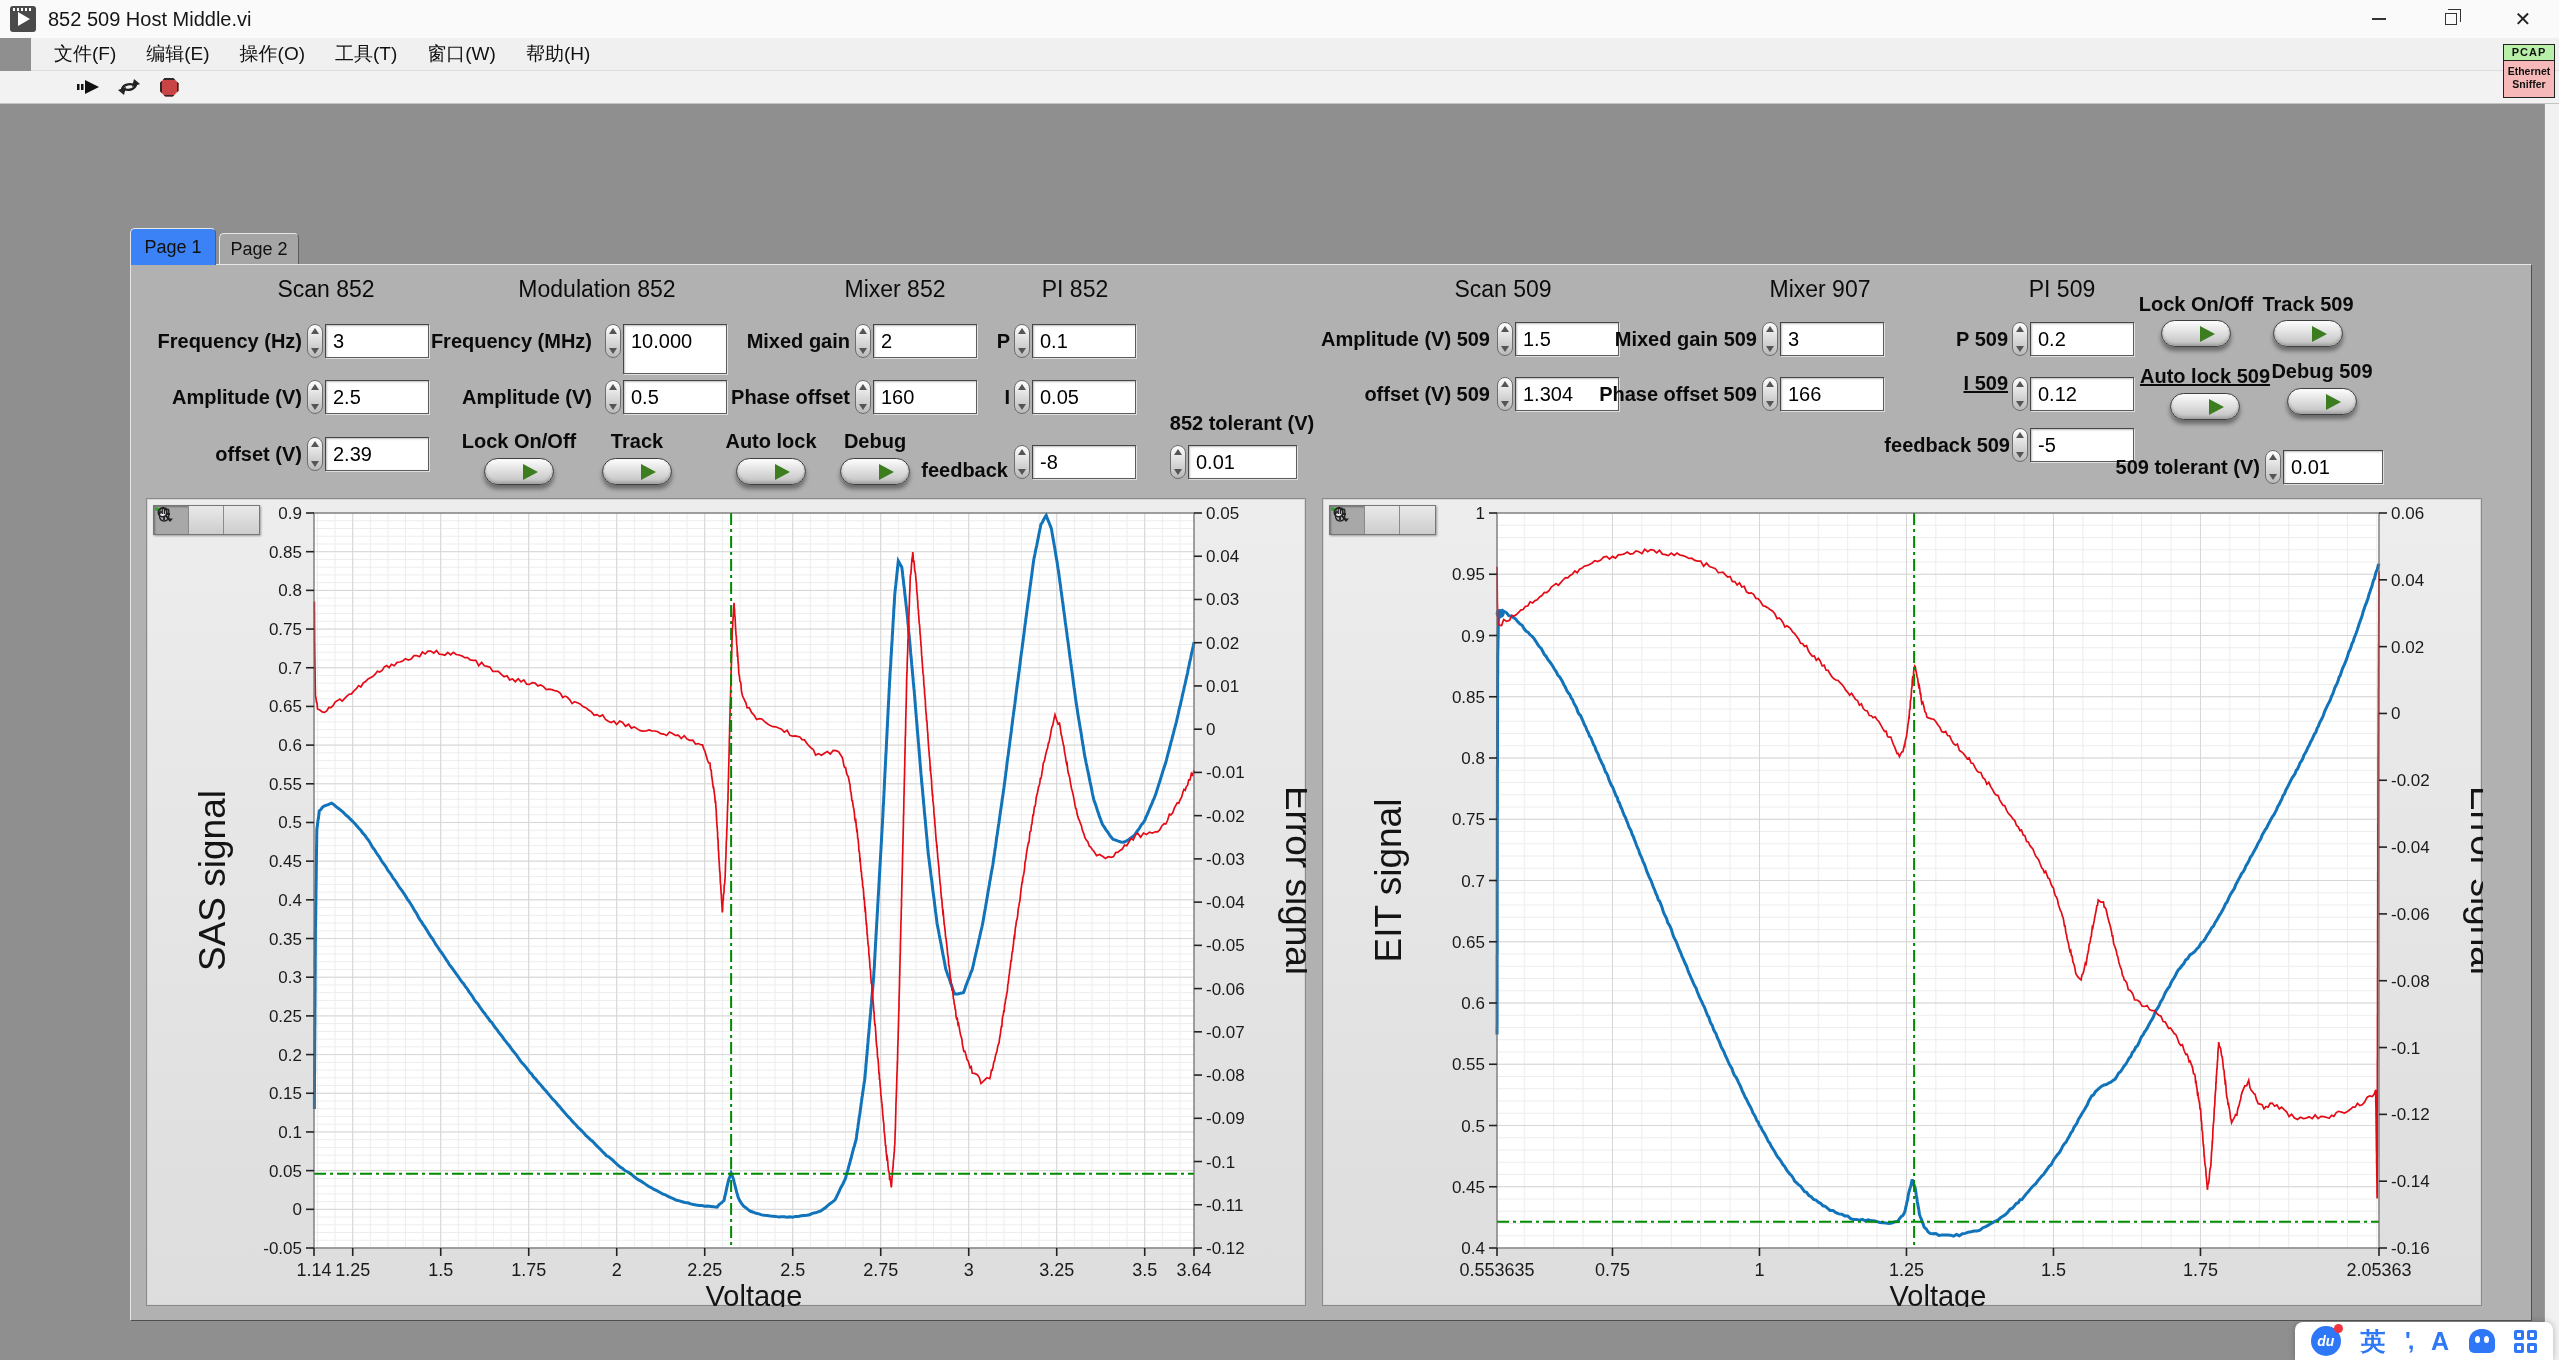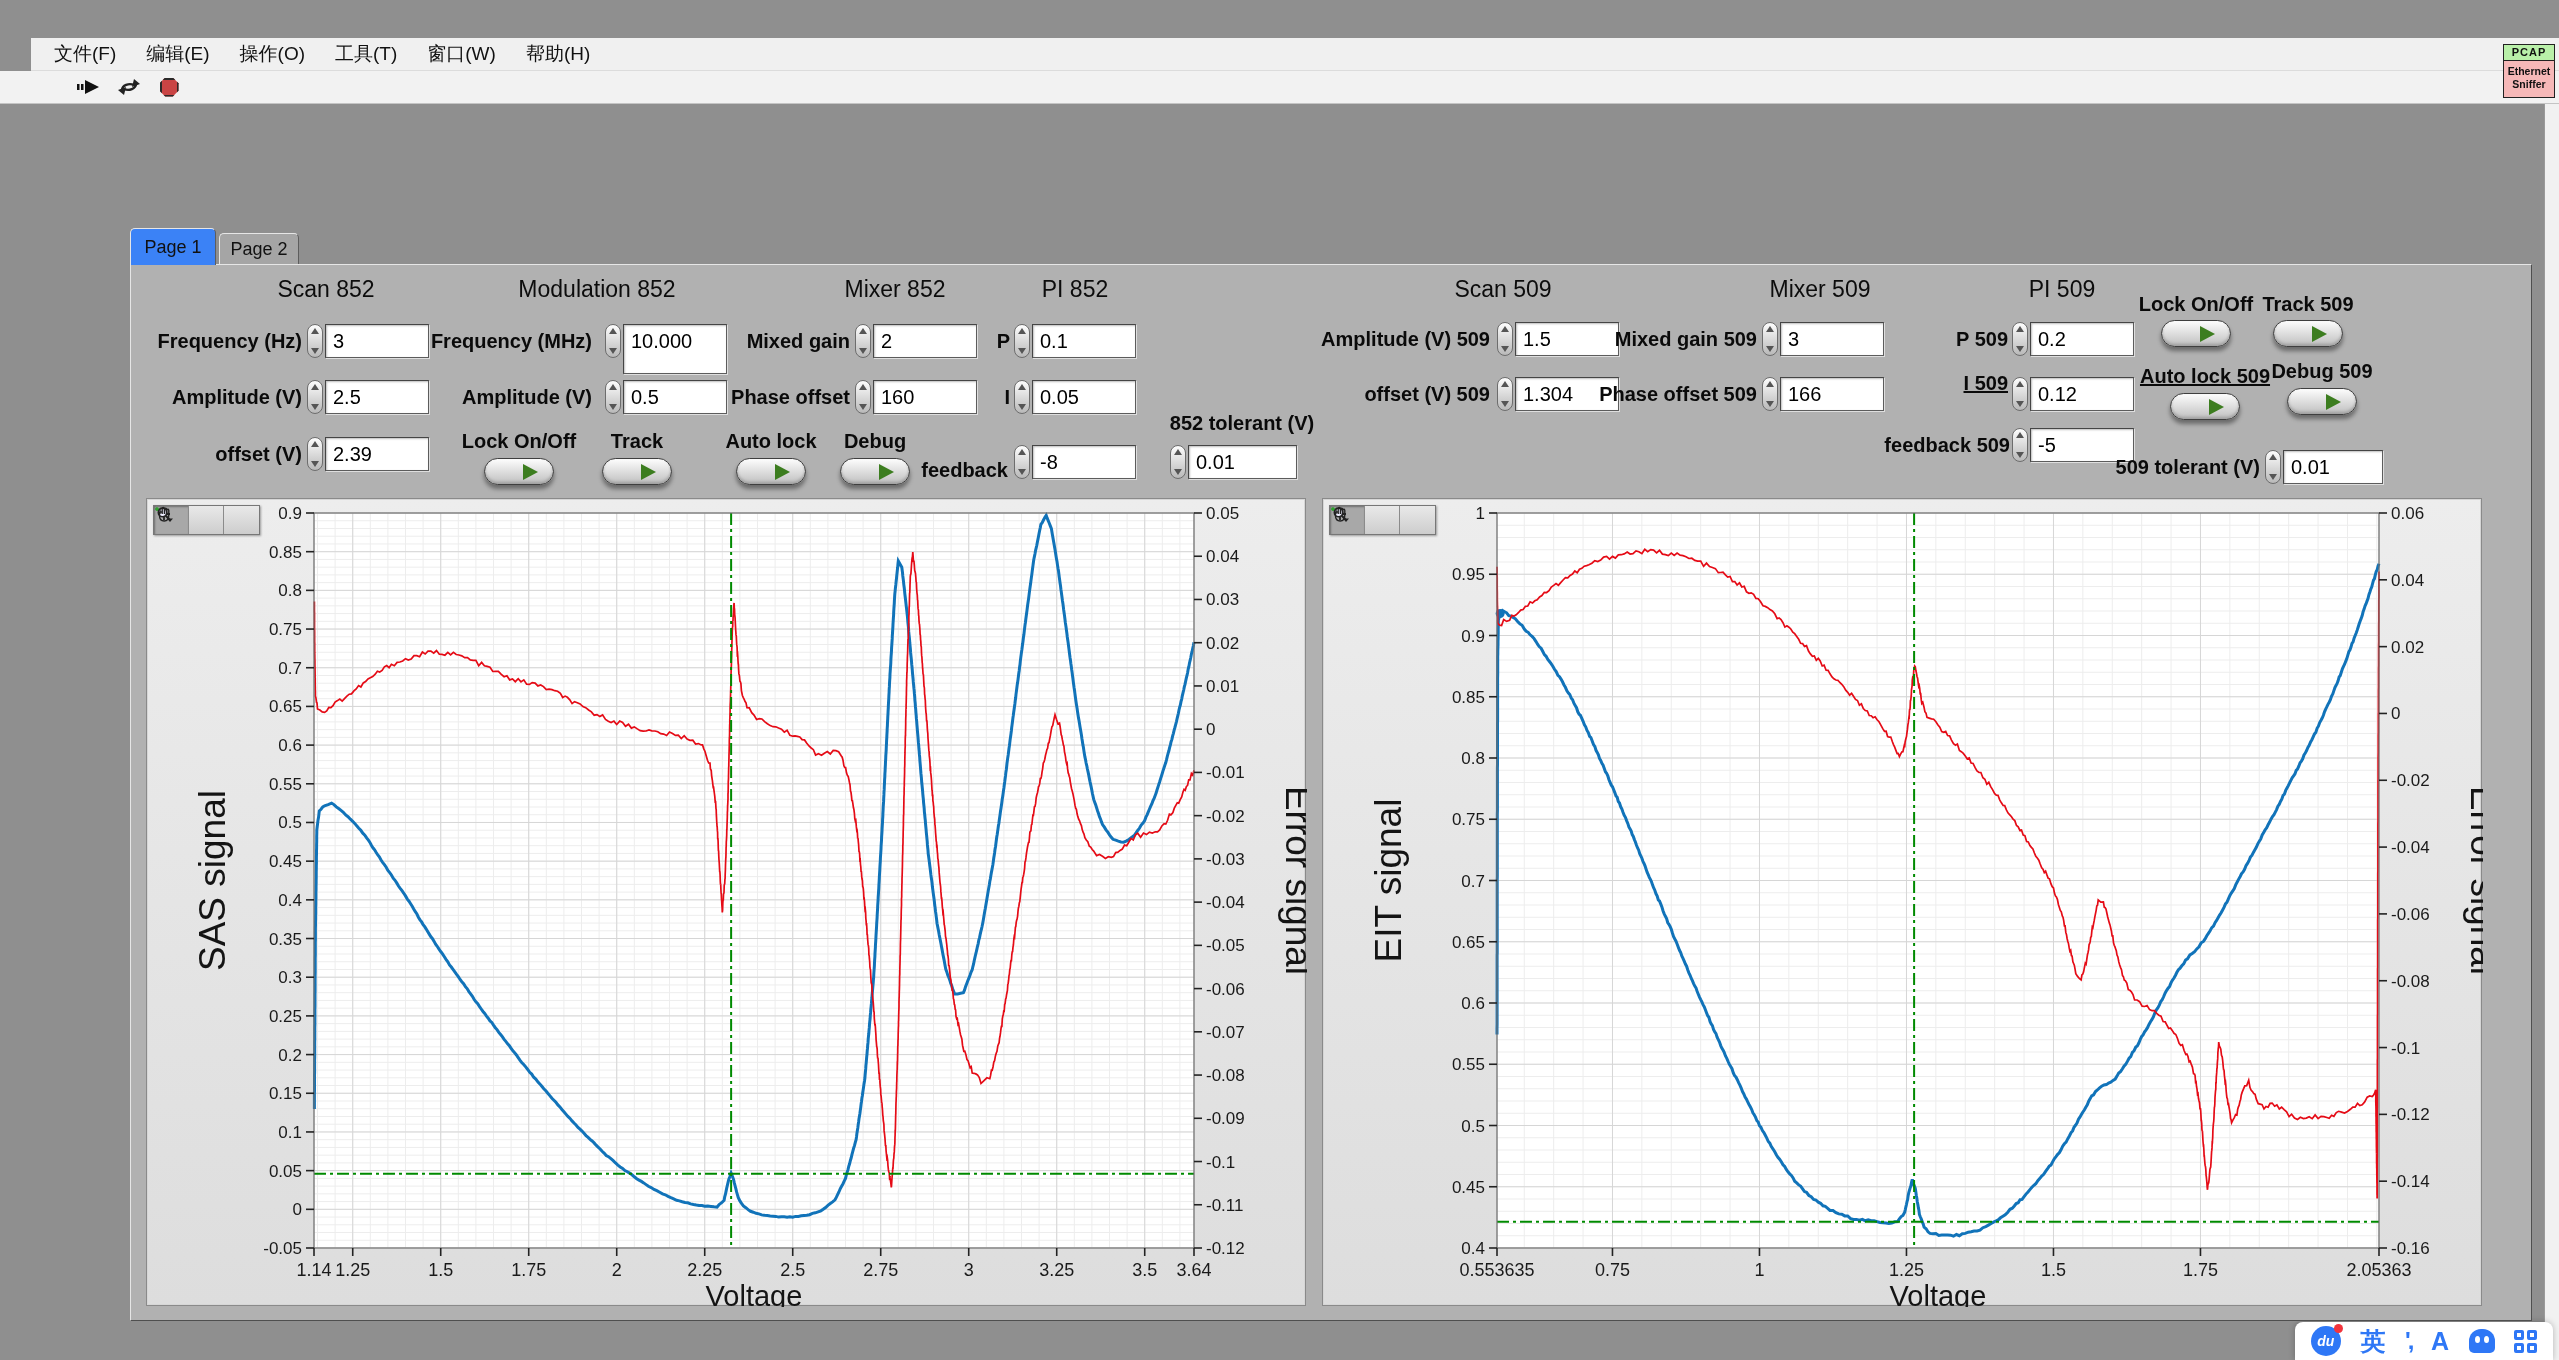--- a/index.html
+++ b/index.html
@@ -72,20 +72,35 @@
   .ime .ghost:before,.ime .ghost:after{content:"";position:absolute;top:7px;width:5px;height:7px;border-radius:50%;background:#fff;}
   .ime .ghost:before{left:6px;} .ime .ghost:after{right:6px;}
   .ime .grid{display:grid;grid-template-columns:10px 10px;grid-template-rows:10px 10px;gap:3px;}
   .ime .grid span{border:3px solid #2e77f6;border-radius:2px;}
 </style>
 </head>
 <body>
 
 <div class="screen">
 
+  <div class="titlebar">
+    <span class="app-icon"></span>
+    <span class="title-text">852 509 Host Middle.vi</span>
+    <div class="winbtns">
+      <div class="winbtn">
+          <span class="ico-min"></span>
+        </div>
+      <div class="winbtn">
+          <span class="ico-restore"></span>
+        </div>
+      <div class="winbtn">
+          <span class="ico-close">✕</span>
+        </div>
+    </div>
+  </div>
 
   <div class="menubar" id="menubar">
       <div class="menu-item">文件(F)</div>
       <div class="menu-item">编辑(E)</div>
       <div class="menu-item">操作(O)</div>
       <div class="menu-item">工具(T)</div>
       <div class="menu-item">窗口(W)</div>
       <div class="menu-item">帮助(H)</div>
     </div>
 
@@ -121,21 +136,21 @@
   <div class="tab active">Page 1</div>
   <div class="tab inactive">Page 2</div>
   <div class="tabpage"></div>
 
   <div id="controls-layer">
       <div class="sec-header" style="left: 326px; top: 276px;">Scan 852</div>
       <div class="sec-header" style="left: 597px; top: 276px;">Modulation 852</div>
       <div class="sec-header" style="left: 895px; top: 276px;">Mixer 852</div>
       <div class="sec-header" style="left: 1075px; top: 276px;">PI 852</div>
       <div class="sec-header" style="left: 1503px; top: 276px;">Scan 509</div>
-      <div class="sec-header" style="left: 1820px; top: 276px;">Mixer 509</div>
+      <div class="sec-header" style="left: 1820px; top: 276px;">Mixer 907</div>
       <div class="sec-header" style="left: 2062px; top: 276px;">PI 509</div>
       <div class="num-label" style="left: 2px; top: 324px; line-height: 34px;">Frequency (Hz)</div>
       <div class="spinner" style="left: 307px; top: 324px; height: 34px;">
         <span class="spin-up"></span>
         <span class="spin-dn"></span>
       </div>
       <div class="num-box" style="left: 325px; top: 324px; width: 104px; height: 34px; line-height: 32px;">3</div>
       <div class="num-label" style="left: 2px; top: 380px; line-height: 34px;">Amplitude (V)</div>
       <div class="spinner" style="left: 307px; top: 380px; height: 34px;">
         <span class="spin-up"></span>

